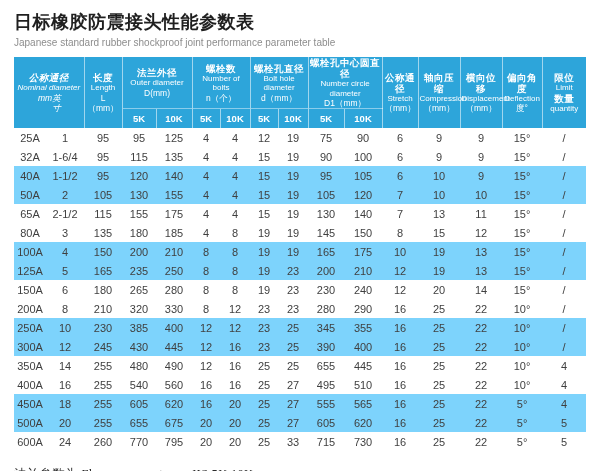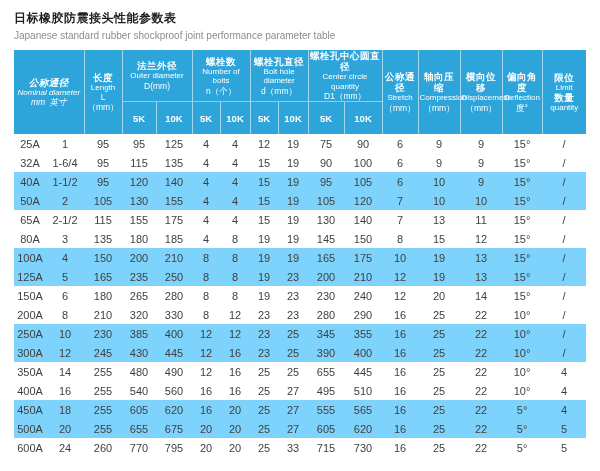--- a/index.html
+++ b/index.html
@@ -5,21 +5,21 @@
   html, body {
     margin: 0; padding: 0;
     width: 600px; height: 471px;
     background: #ffffff;
     overflow: hidden;
     font-family: "Liberation Sans", "DejaVu Sans", sans-serif;
   }
   .page { padding: 8px 14px 0 14px; }
 
   .title-zh {
-    font-size: 12px; font-weight: bold; color: #1f1f1f;
+    font-size: 18px; font-weight: bold; color: #1f1f1f;
     margin: 2px 0 3px 0; letter-spacing: .5px;
   }
   .title-en {
     font-size: 10px; font-weight: 400; color: #8d8d8d;
     margin: 0 0 9px 0;
   }
 
   table.param {
     border-collapse: collapse;
     table-layout: fixed;
@@ -29,30 +29,30 @@
     background: #2da5da;
     color: #ffffff;
     font-weight: 600;
     padding: 0 1px;
     vertical-align: middle;
     border-left: 1px solid rgba(255,255,255,.55);
   }
   thead tr.main th:first-child { border-left: none; font-style: italic; }
   thead tr.main th { height: 33px; }
   thead tr.sub th {
-    height: 32px;
+    height: 19px;
     font-size: 9.5px;
     border-top: 1px solid rgba(255,255,255,.45);
   }
   .h-zh { font-size: 9.5px; line-height: 11px; letter-spacing: .5px; }
   .h-en { font-size: 8px;  line-height: 9.5px; font-weight: 400; }
   .h-unit { font-size: 8.5px; line-height: 10px; font-weight: 400; }
   .h-split {
     display: flex; justify-content: space-between;
-    padding: 0 16px; font-size: 8.5px; font-weight: 400; line-height: 10px;
+    padding: 0 23px; font-size: 8.5px; font-weight: 400; line-height: 10px;
   }
 
   tbody td {
     height: 19px;
     text-align: center;
     font-size: 11px;
     color: #3f3f3f;
     padding: 0;
     white-space: nowrap;
   }
@@ -118,21 +118,21 @@
           <div class="h-en">Number of bolts</div>
           <div class="h-unit">n（个）</div>
         </th>
         <th colspan="2">
           <div class="h-zh">螺栓孔直径</div>
           <div class="h-en">Bolt hole diameter</div>
           <div class="h-unit">d（mm）</div>
         </th>
         <th colspan="2">
           <div class="h-zh">螺栓孔中心圆直径</div>
-          <div class="h-en">Center circle quantity</div>
+          <div class="h-en">Number circle diameter</div>
           <div class="h-unit">D1（mm）</div>
         </th>
         <th rowspan="2">
           <div class="h-zh">公称通径</div>
           <div class="h-en">Stretch</div>
           <div class="h-unit">（mm）</div>
         </th>
         <th rowspan="2">
           <div class="h-zh">轴向压缩</div>
           <div class="h-en">Compression</div>

